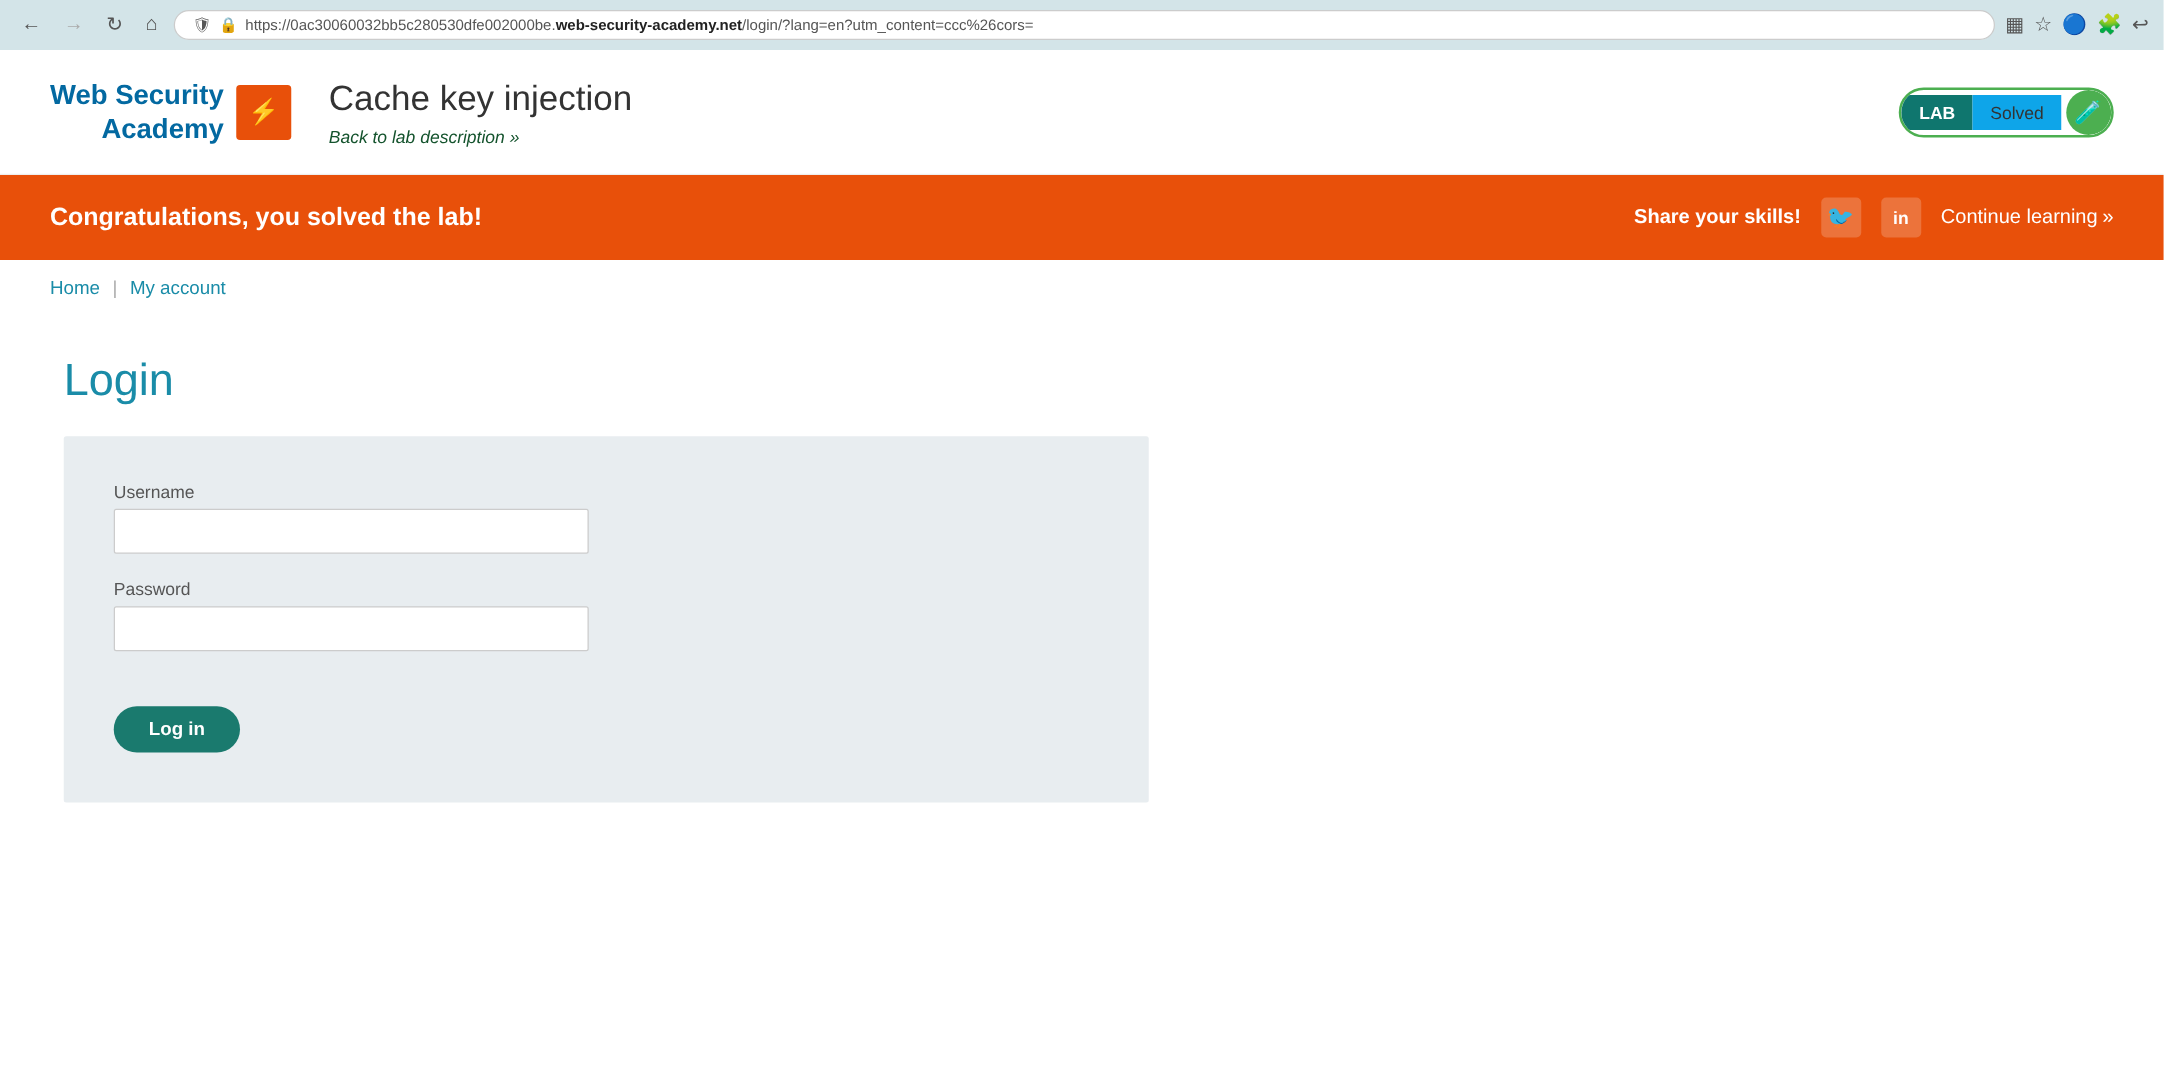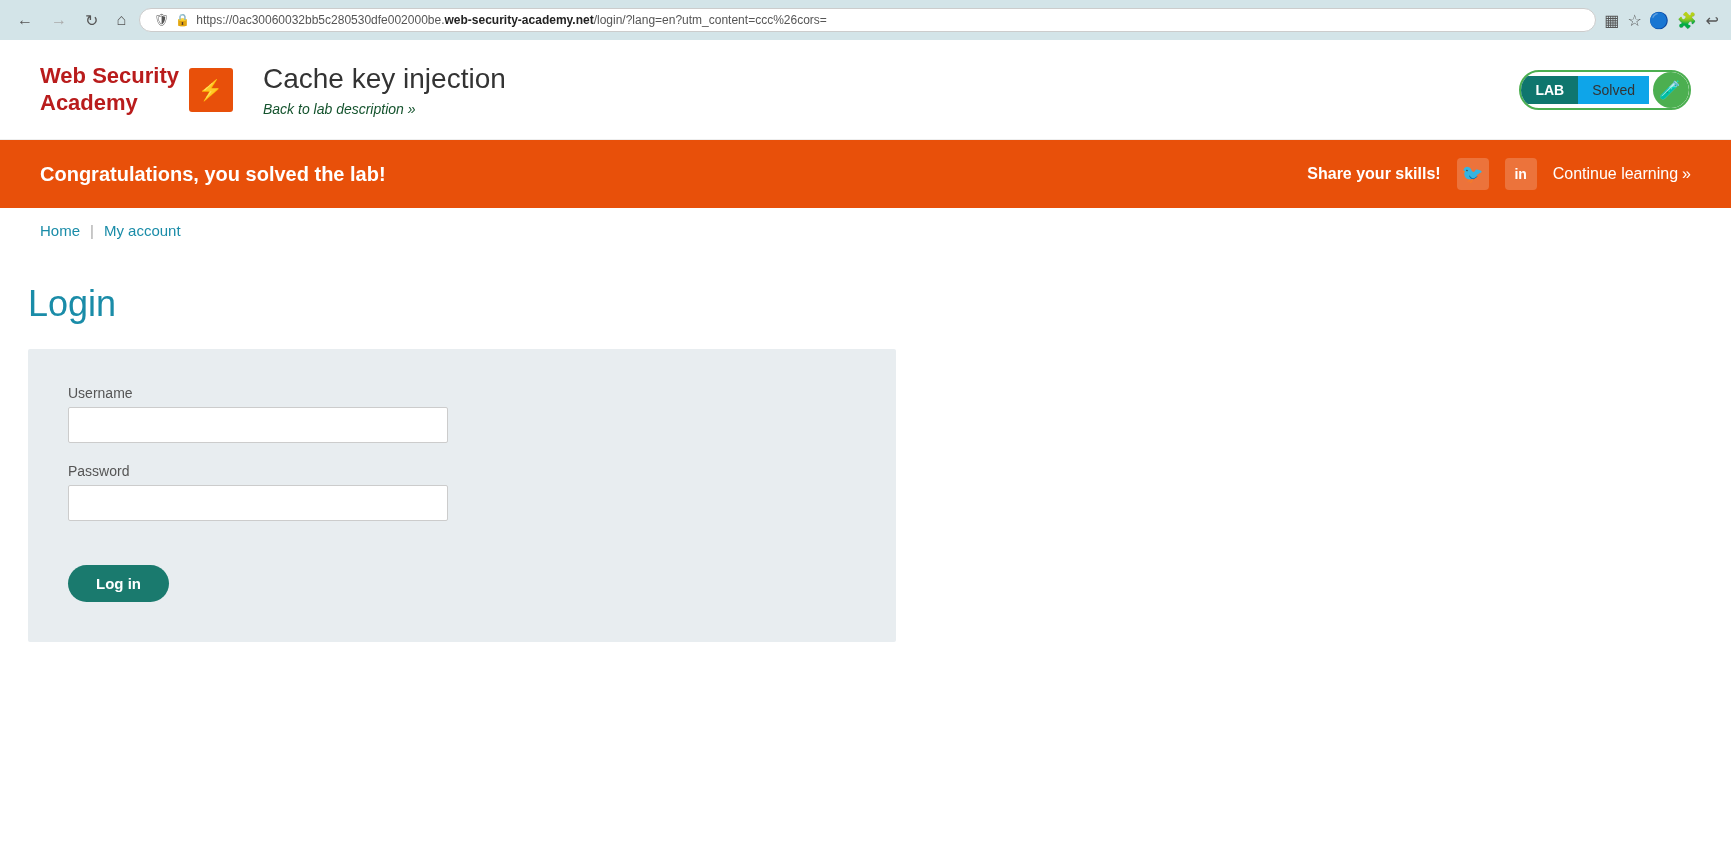--- a/index.html
+++ b/index.html
@@ -56,22 +56,23 @@
     }
     .logo-area {
       display: flex;
       align-items: center;
       gap: 10px;
       margin-right: 30px;
     }
     .logo-text {
       font-size: 22px;
       font-weight: bold;
-      color: #b91c1c;
+      color: #0369a1;
       line-height: 1.2;
+      text-align: right;
     }
     .logo-icon {
       width: 44px;
       height: 44px;
       background: #e8500a;
       display: flex;
       align-items: center;
       justify-content: center;
       color: #fff;
       font-size: 22px;
@@ -196,21 +197,21 @@
       font-size: 15px;
       cursor: pointer;
     }
     .page-nav-sep {
       color: #aaa;
       font-size: 15px;
     }
 
     
     .main-content {
-      padding: 30px 40px 60px 28px;
+      padding: 30px 40px 60px 51px;
       max-width: 1200px;
     }
     .login-title {
       font-size: 36px;
       color: #1a8ca8;
       font-weight: normal;
       margin-bottom: 24px;
     }
     .login-form-container {
       background: #e8edf0;

